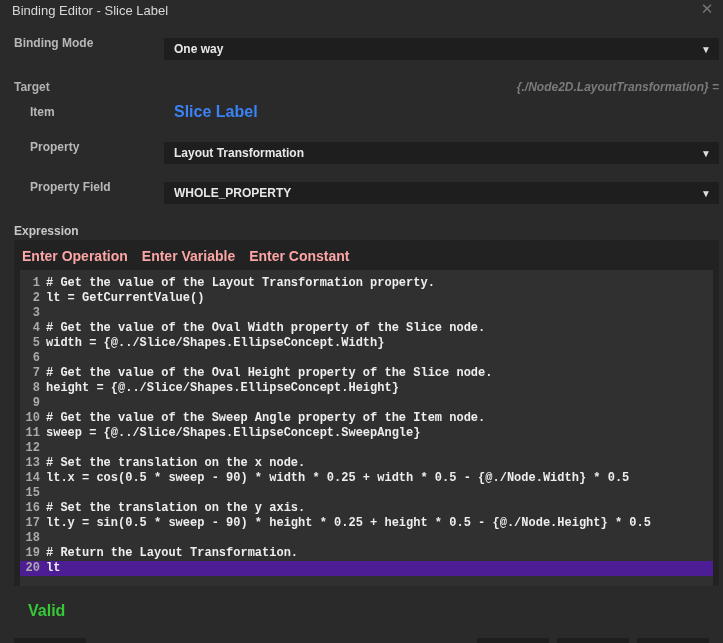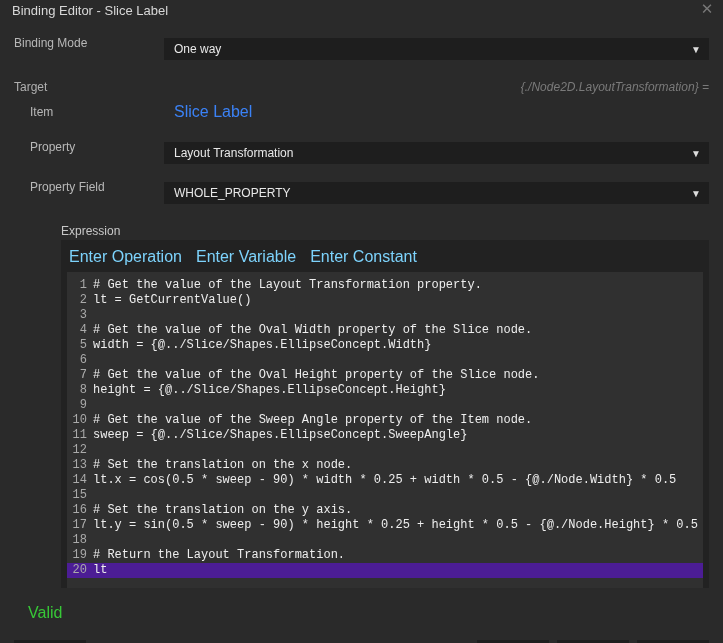--- a/index.html
+++ b/index.html
@@ -23,23 +23,24 @@
     color: #d8d8d8;
     font-size: 13px;
     justify-content: space-between;
   }
   .close-x {
     color: #777; font-size: 15px; cursor: pointer;
     width: 20px; text-align: center;
   }
   .content {
     flex: 1;
-    padding: 8px 14px 0 14px;
+    padding: 8px 4px 0 14px;
     display: flex; flex-direction: column;
     gap: 6px;
+    font-weight: bold;
   }
   .row {
     display: flex; align-items: center;
     min-height: 24px;
   }
   .label-col {
     width: 150px;
     color: #b8b8b8;
     font-size: 12px;
   }
@@ -73,32 +74,31 @@
   }
   .plainval {
     flex: 1;
     color: #3b82f6;
     font-size: 16px;
     padding-left: 10px;
   }
 
   .expr-block {
     margin-top: 14px;
-    margin-left: 47px;
   }
   .editor-outer {
     background: #222;
     margin-top: 2px;
     padding: 6px 0 0 0;
   }
   .editor-btnrow {
     display: flex; gap: 14px;
     padding: 2px 8px 6px 8px;
-    color: #7dd3fc;
-    font-size: 16px;
+    color: #fca5a5;
+    font-size: 14px;
   }
   .editor-btnrow span { cursor: pointer; }
   .codewrap {
     background: #303030;
     margin: 0 6px 6px 6px;
     padding: 6px 0 10px 0;
     font-family: Consolas, "Courier New", monospace;
     font-size: 12px;
     line-height: 15px;
     color: #eee;

